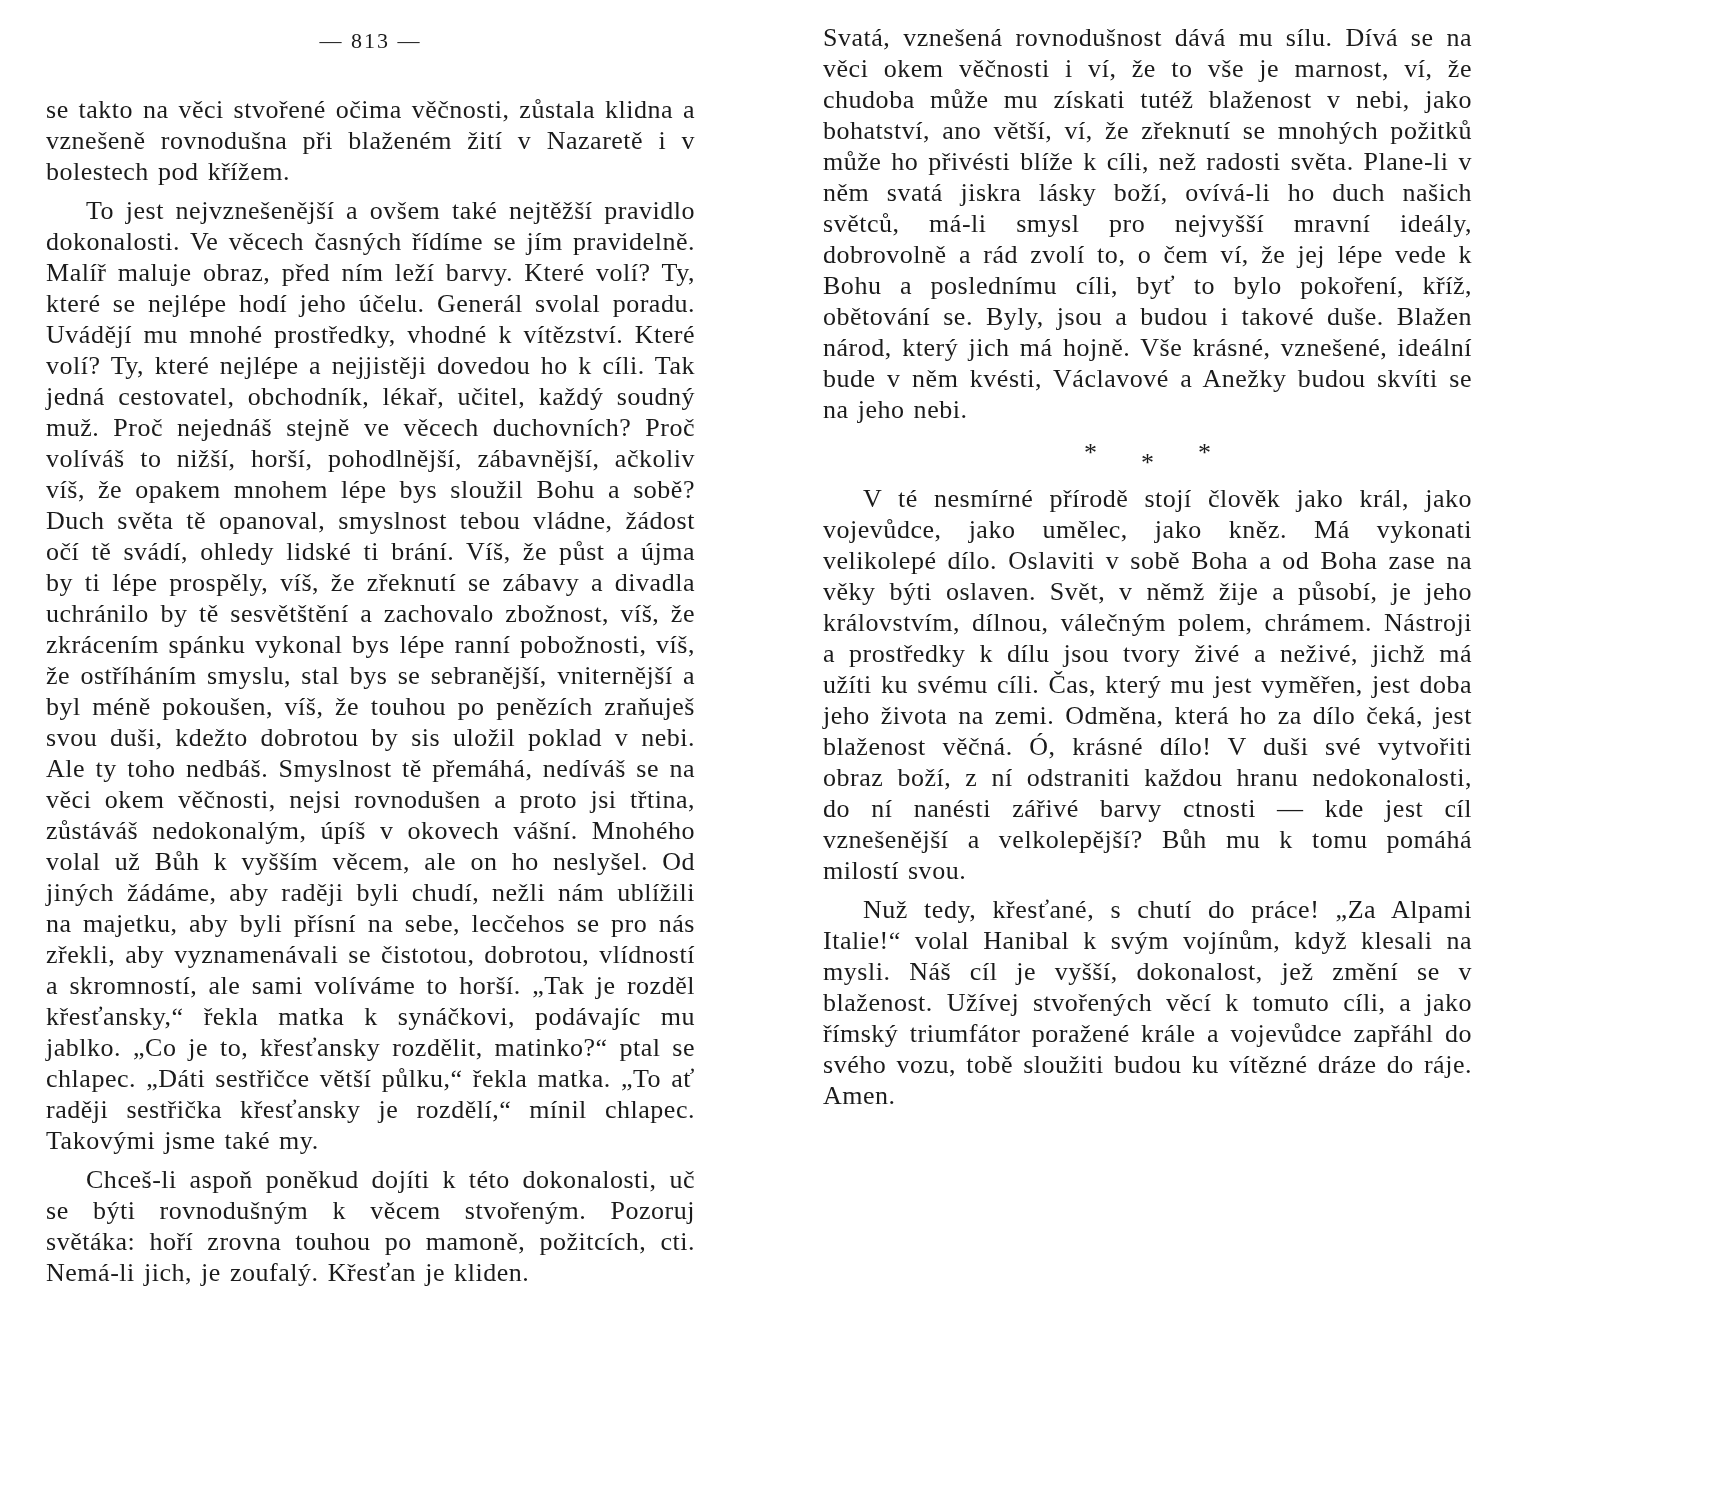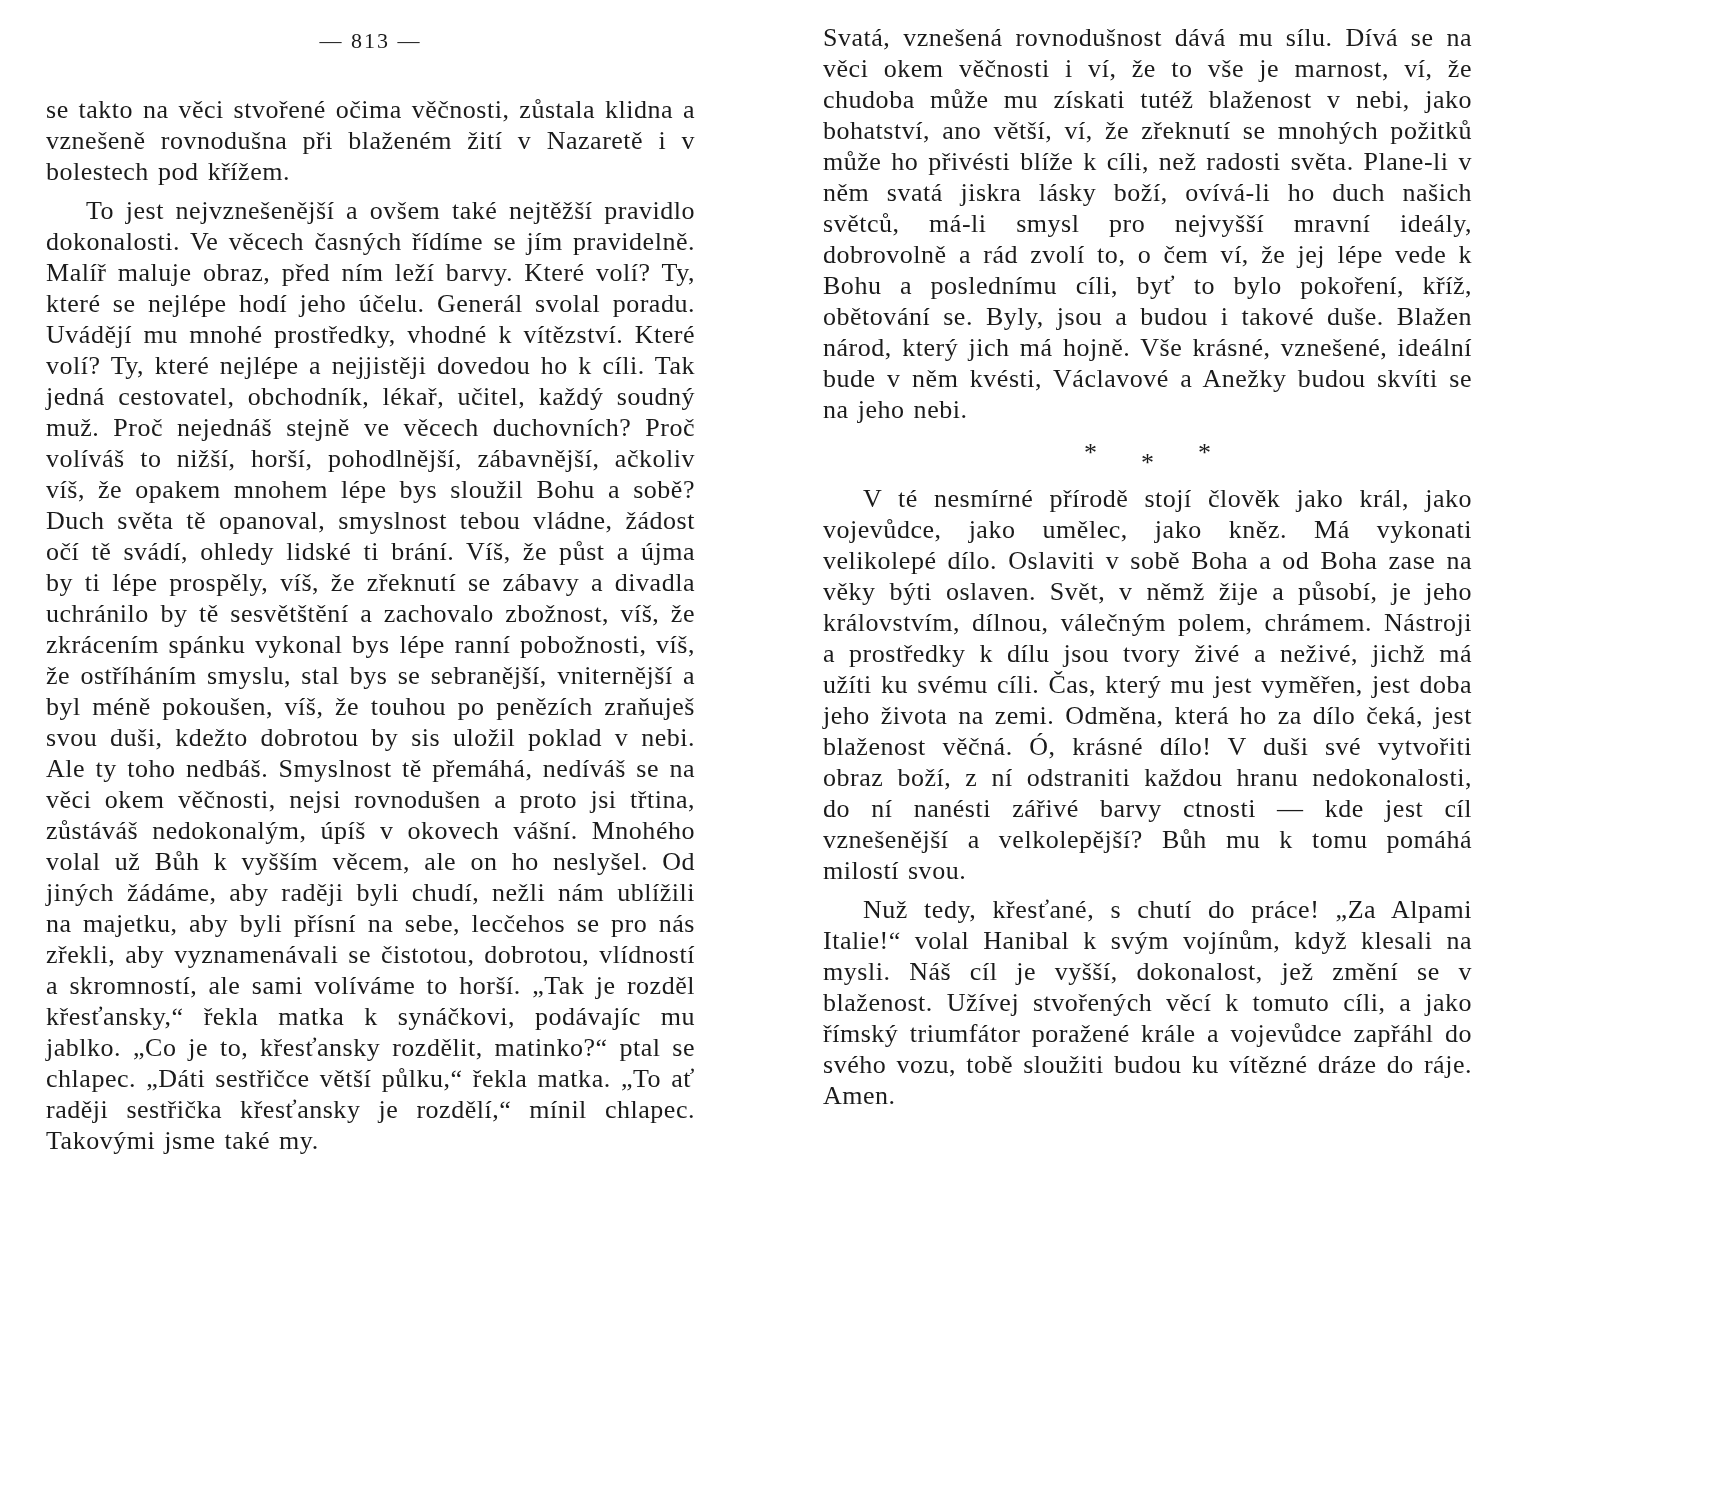--- a/index.html
+++ b/index.html
@@ -61,20 +61,21 @@
 </head>
 <body>
 
 <div class="spread">
 
   <div class="page">
     <div class="page-header">— 813 —</div>
     <div class="page-body">
       <p>se takto na věci stvořené očima věčnosti, zůstala klidna a vznešeně rovnodušna při blaženém žití v Nazaretě i v bolestech pod křížem.</p>
       <p class="indent">To jest nejvznešenější a ovšem také nejtěžší pravidlo dokonalosti. Ve věcech časných řídíme se jím pravidelně. Malíř maluje obraz, před ním leží barvy. Které volí? Ty, které se nejlépe hodí jeho účelu. Generál svolal poradu. Uvádějí mu mnohé prostředky, vhodné k vítězství. Které volí? Ty, které nejlépe a nejjistěji dovedou ho k cíli. Tak jedná cestovatel, obchodník, lékař, učitel, každý soudný muž. Proč nejednáš stejně ve věcech duchovních? Proč volíváš to nižší, horší, pohodlnější, zábavnější, ačkoliv víš, že opakem mnohem lépe bys sloužil Bohu a sobě? Duch světa tě opanoval, smyslnost tebou vládne, žádost očí tě svádí, ohledy lidské ti brání. Víš, že půst a újma by ti lépe prospěly, víš, že zřeknutí se zábavy a divadla uchránilo by tě sesvětštění a zachovalo zbožnost, víš, že zkrácením spánku vykonal bys lépe ranní pobožnosti, víš, že ostříháním smyslu, stal bys se sebranější, vniternější a byl méně pokoušen, víš, že touhou po penězích zraňuješ svou duši, kdežto dobrotou by sis uložil poklad v nebi. Ale ty toho nedbáš. Smyslnost tě přemáhá, nedíváš se na věci okem věčnosti, nejsi rovnodušen a proto jsi třtina, zůstáváš nedokonalým, úpíš v okovech vášní. Mnohého volal už Bůh k vyšším věcem, ale on ho neslyšel. Od jiných žádáme, aby raději byli chudí, nežli nám ublížili na majetku, aby byli přísní na sebe, lecčehos se pro nás zřekli, aby vyznamenávali se čistotou, dobrotou, vlídností a skromností, ale sami volíváme to horší. „Tak je rozděl křesťansky,“ řekla matka k synáčkovi, podávajíc mu jablko. „Co je to, křesťansky rozdělit, matinko?“ ptal se chlapec. „Dáti sestřičce větší půlku,“ řekla matka. „To ať raději sestřička křesťansky je rozdělí,“ mínil chlapec. Takovými jsme také my.</p>
+      <p class="indent">Chceš-li aspoň poněkud dojíti k této dokonalosti, uč se býti rovnodušným k věcem stvořeným. Pozoruj světáka: hoří zrovna touhou po mamoně, požitcích, cti. Nemá-li jich, je zoufalý. Křesťan je kliden.</p>
     </div>
   </div>
 
   <div class="page">
     <div class="page-body">
       <p>Svatá, vznešená rovnodušnost dává mu sílu. Dívá se na věci okem věčnosti i ví, že to vše je marnost, ví, že chudoba může mu získati tutéž blaženost v nebi, jako bohatství, ano větší, ví, že zřeknutí se mnohých požitků může ho přivésti blíže k cíli, než radosti světa. Plane-li v něm svatá jiskra lásky boží, ovívá-li ho duch našich světců, má-li smysl pro nejvyšší mravní ideály, dobrovolně a rád zvolí to, o čem ví, že jej lépe vede k Bohu a poslednímu cíli, byť to bylo pokoření, kříž, obětování se. Byly, jsou a budou i takové duše. Blažen národ, který jich má hojně. Vše krásné, vznešené, ideální bude v něm kvésti, Václavové a Anežky budou skvíti se na jeho nebi.</p>
       <div class="separator">
         <span class="star s1">*</span>
         <span class="star s2">*</span>
         <span class="star s3">*</span>

